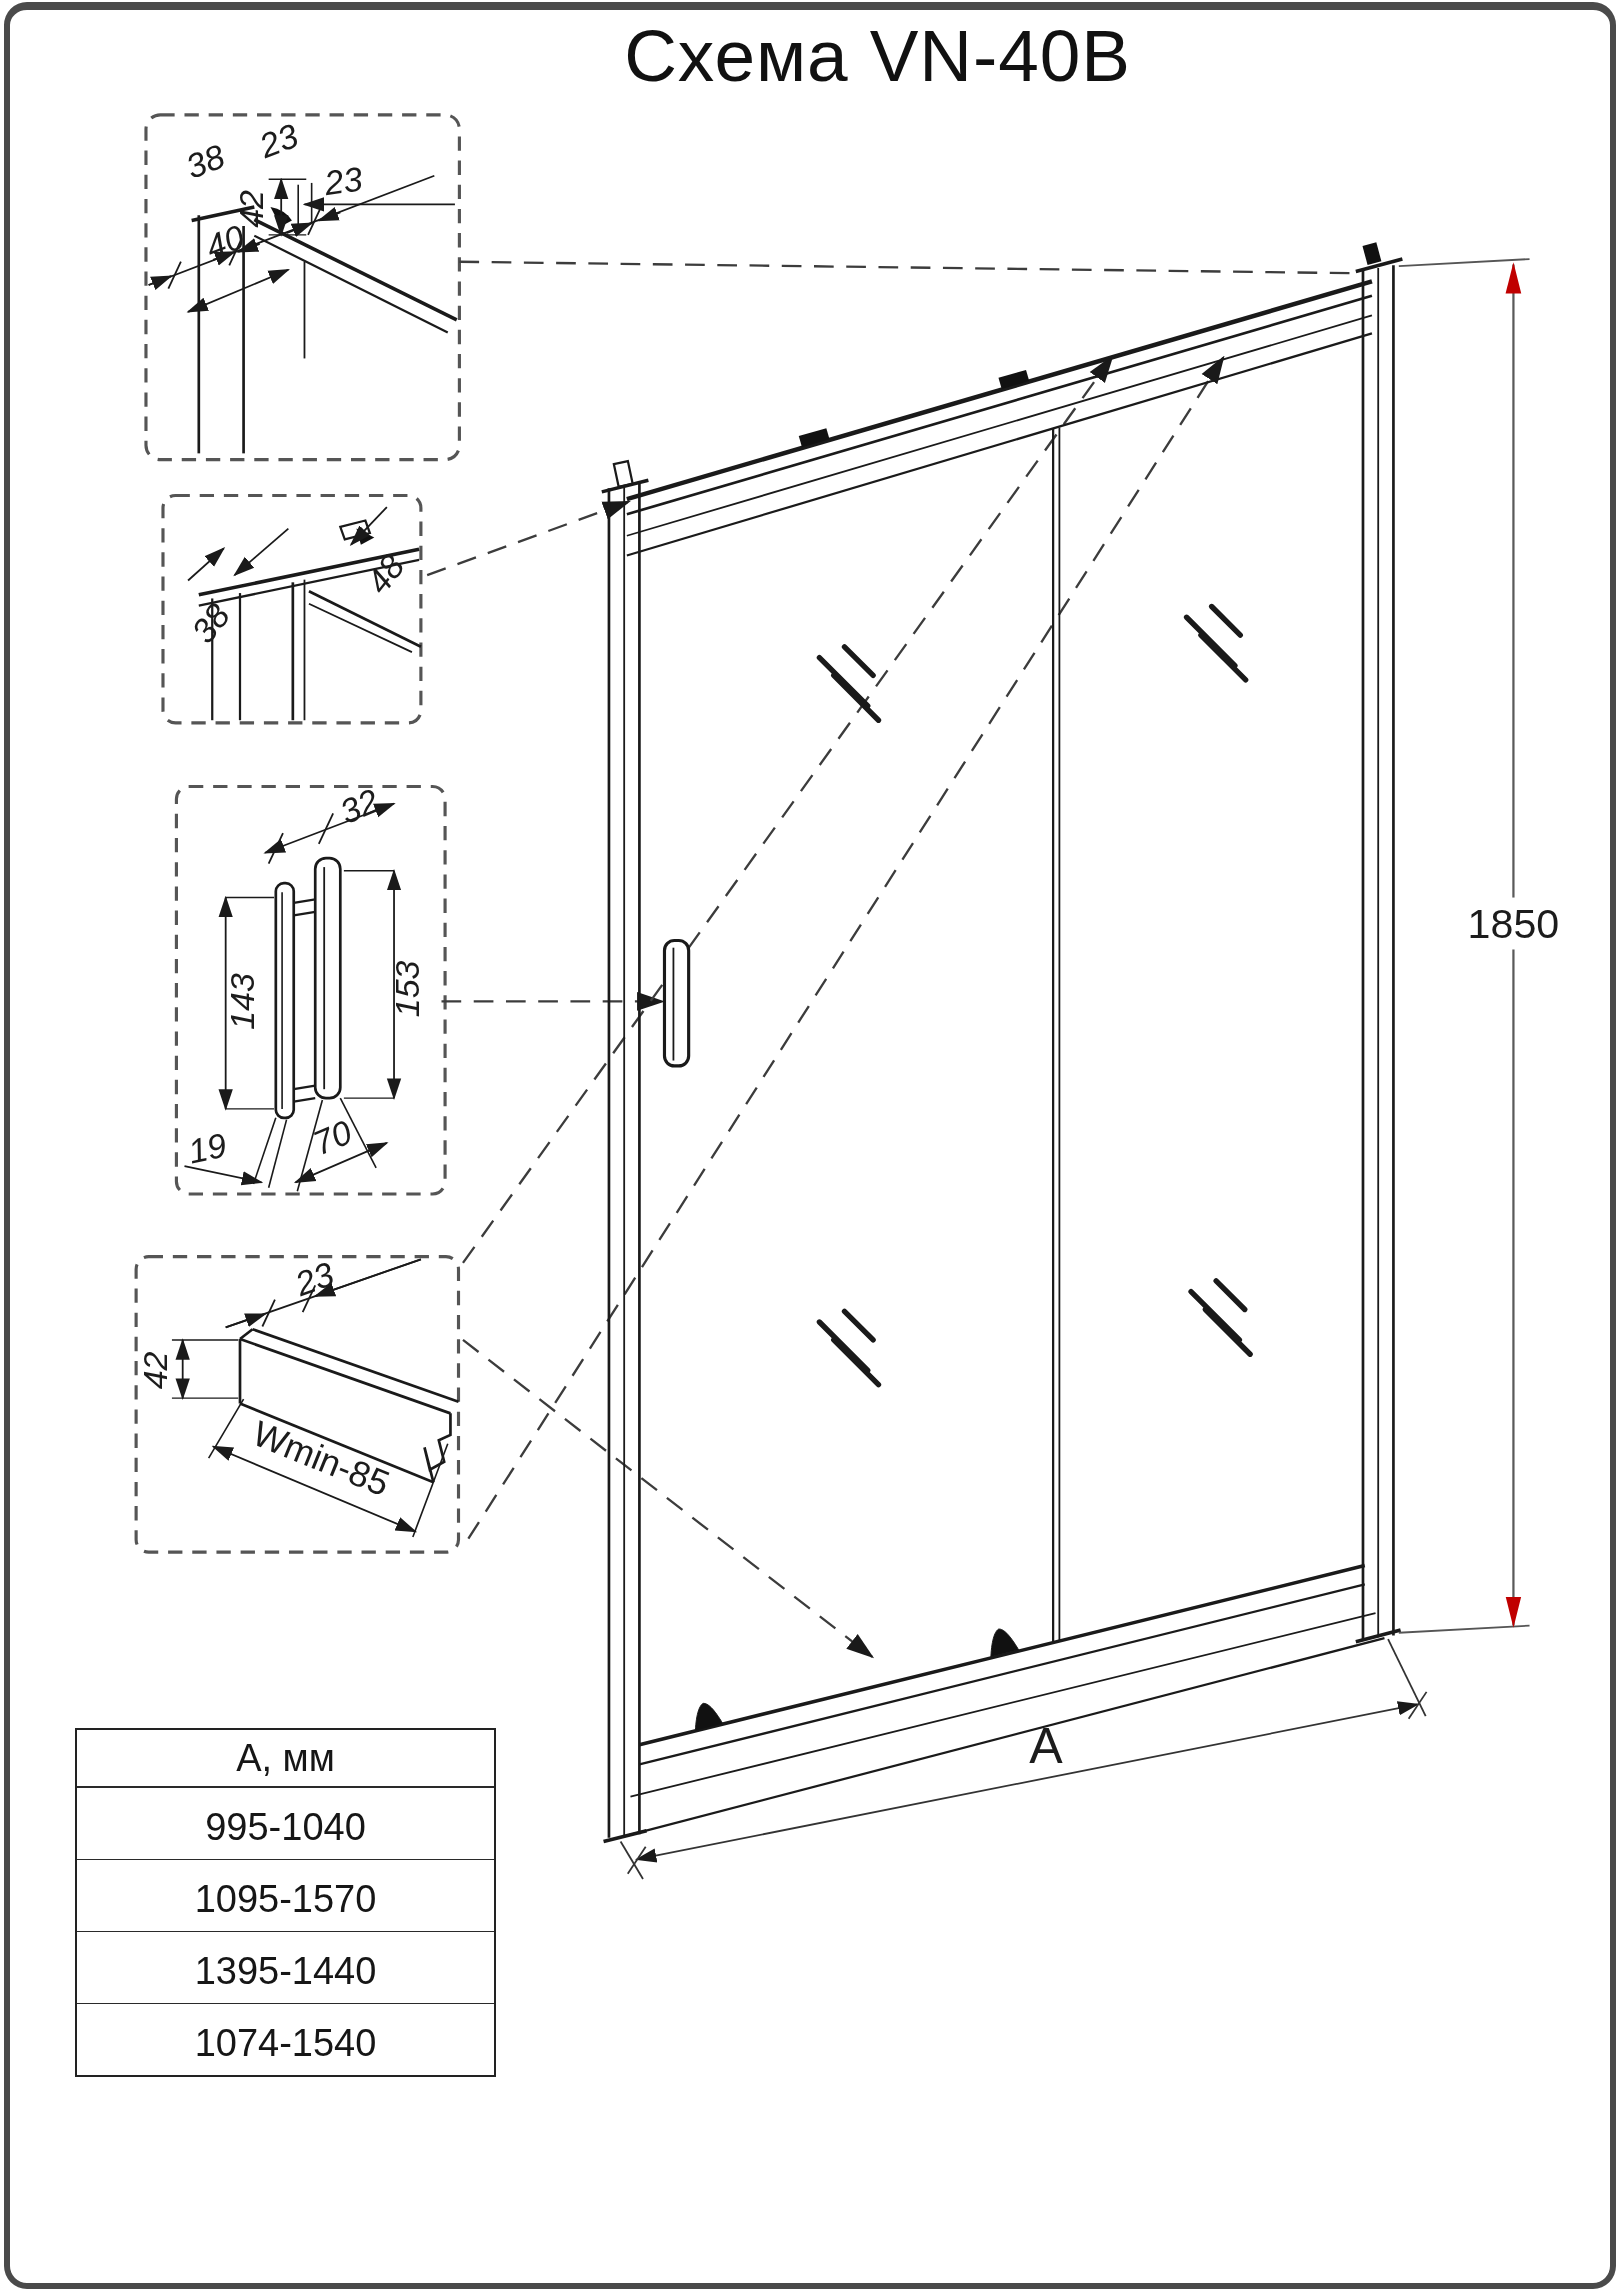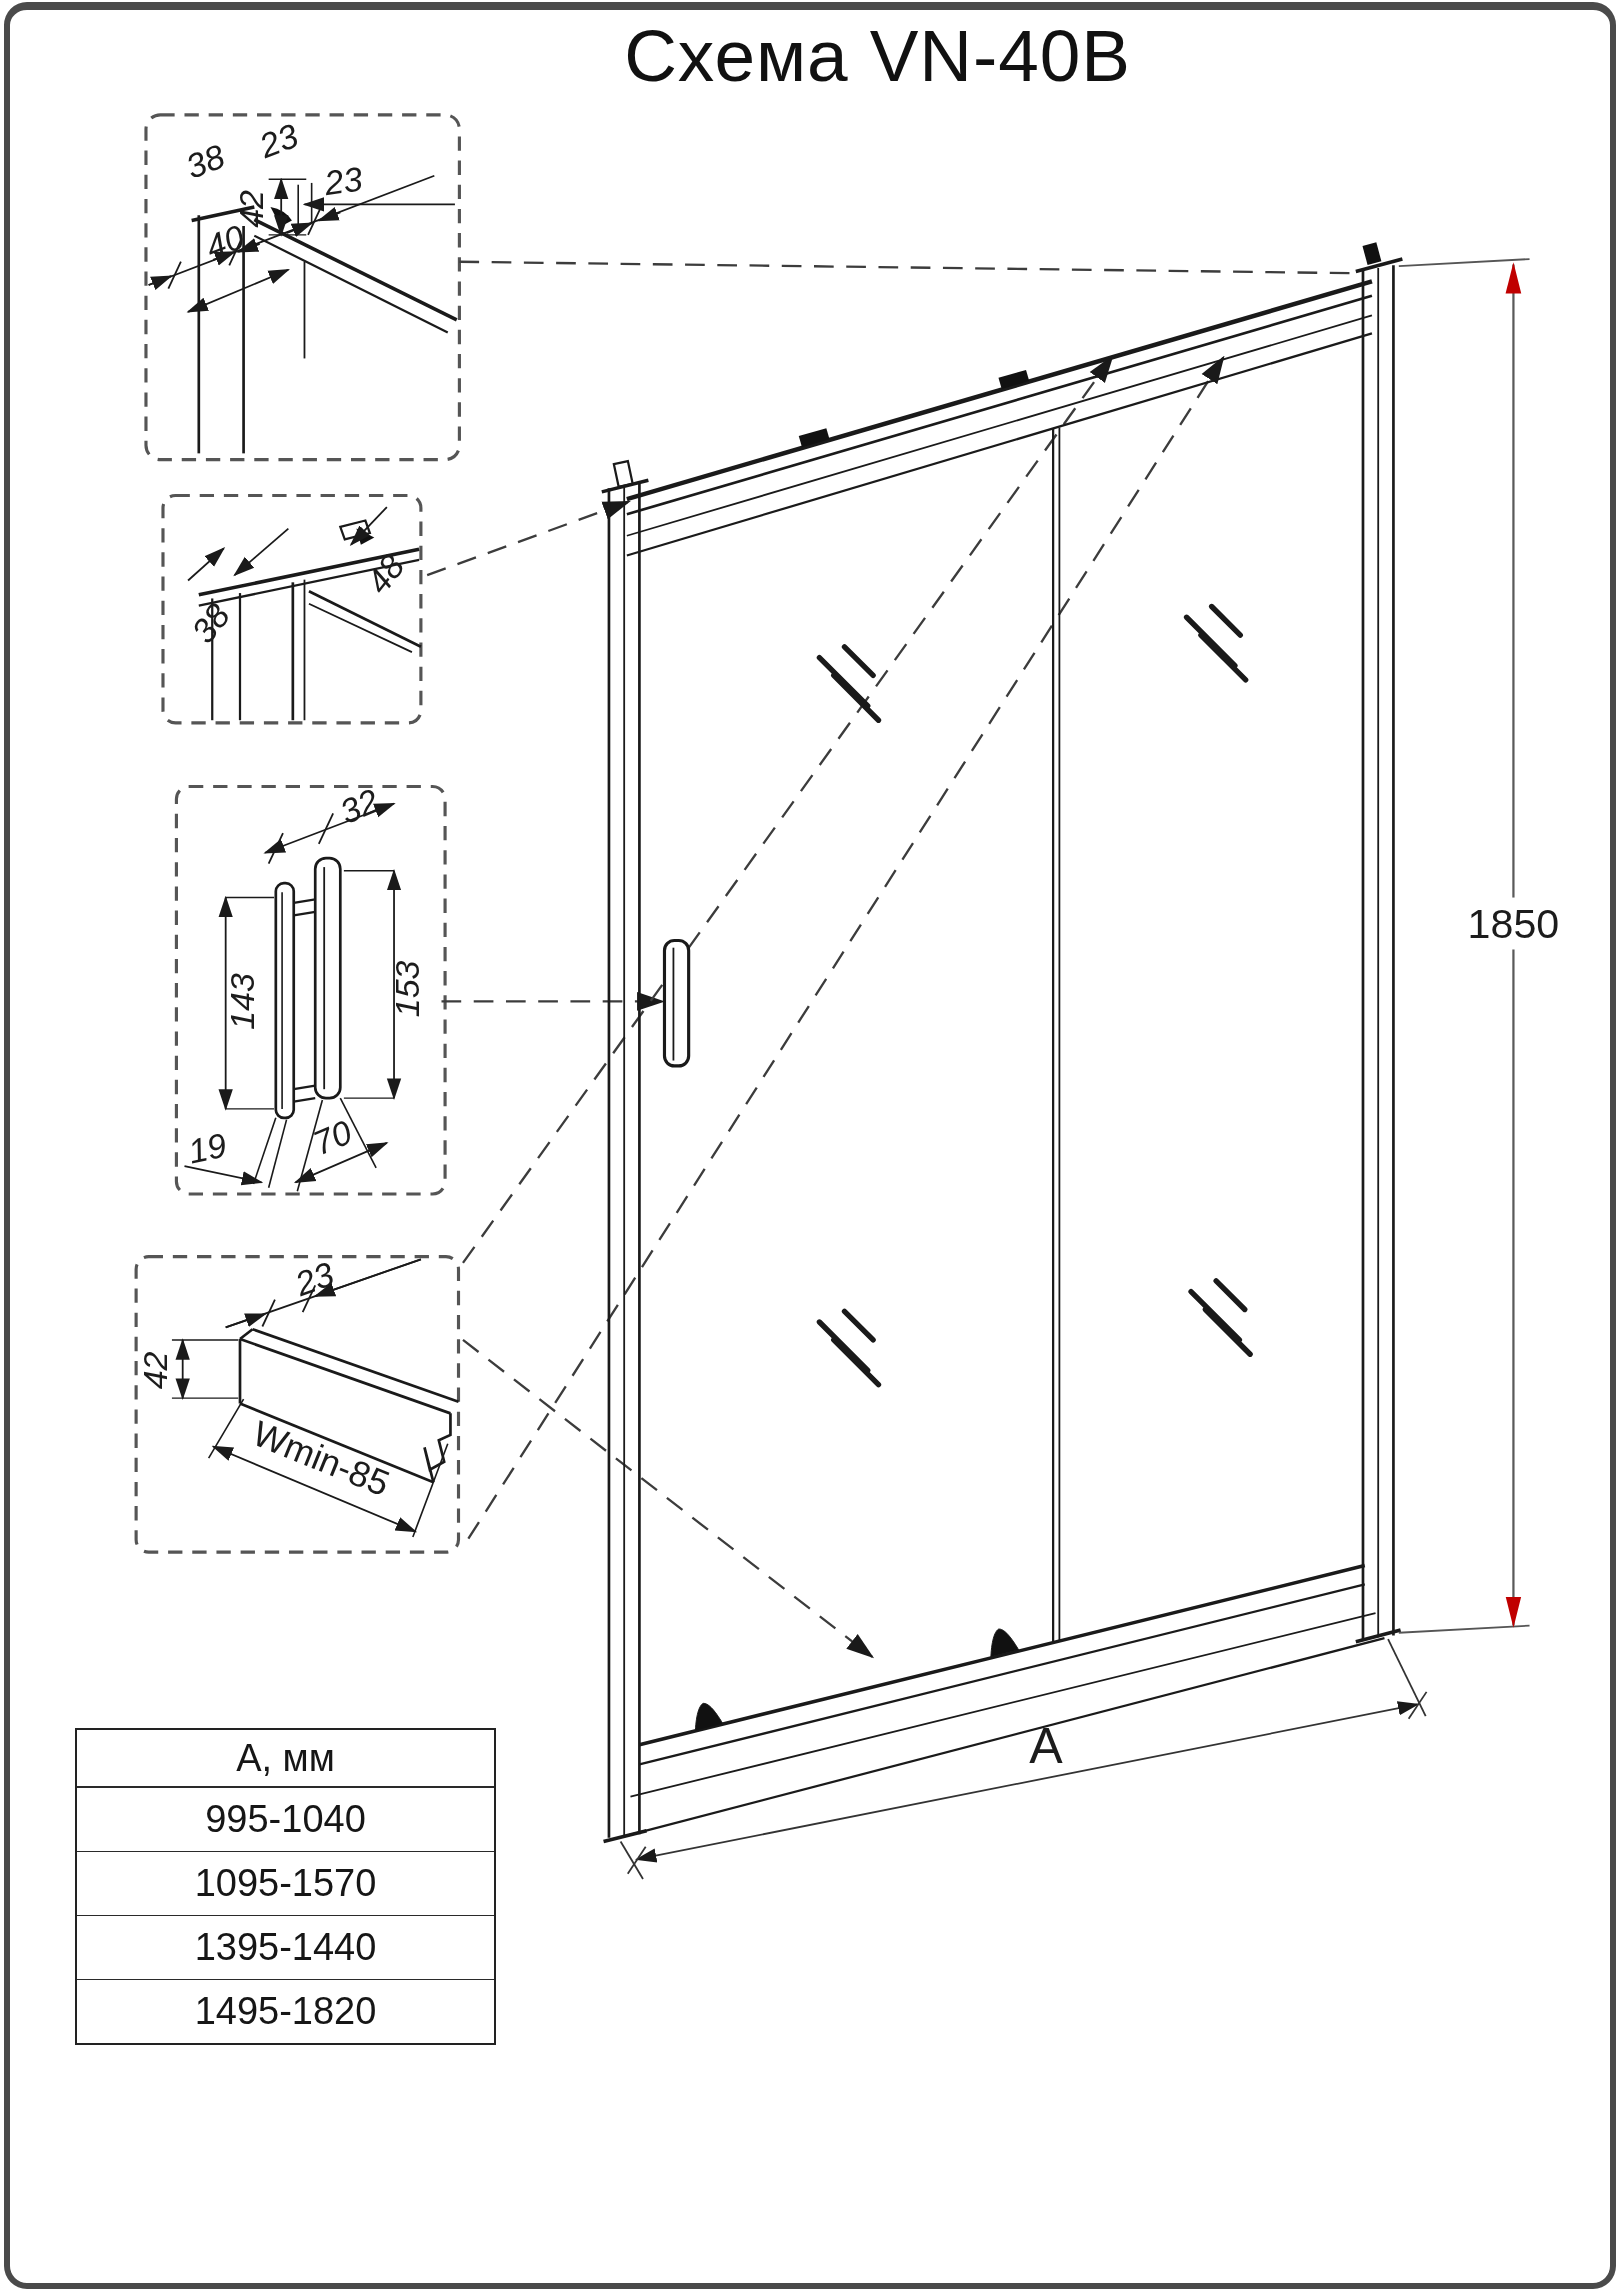--- a/index.html
+++ b/index.html
@@ -28,21 +28,21 @@
     position:absolute;left:75px;top:1728px;width:421px;
     border:2.7px solid #222;background:#fff;
     box-sizing:border-box;
   }
   .size-table .hdr{
     height:56px;display:flex;align-items:center;justify-content:center;
     font-size:38px;color:#161616;border-bottom:2.7px solid #2a2a2a;
   }
   .size-table .row{
     height:63px;display:flex;align-items:center;justify-content:center;
-    font-size:38px;color:#161616;border-bottom:1.8px solid #2a2a2a;
+    font-size:38px;color:#161616;border-bottom:1.8px solid #2a2a2a;margin-top:8px;
   }
   .size-table .row:last-child{border-bottom:none;}
   text{fill:#1c1c1c;}
   .dim{font-size:38px;font-style:italic;}
   .dimU{font-size:40px;}
 </style>
 </head>
 <body>
 
 <div class="page">
@@ -259,16 +259,16 @@
       <line x1="1573" y1="1919" x2="1593" y2="1889" stroke="#333" stroke-width="2"></line>
       <text x="1168" y="1968" text-anchor="middle" font-size="56" fill="#1a1a1a">A</text>
     </g>
   </svg>
 
   <div class="size-table">
     <div class="hdr">А, мм</div>
     <div class="row">995-1040</div>
     <div class="row">1095-1570</div>
     <div class="row">1395-1440</div>
-    <div class="row">1495-1820</div>
+    <div class="row">1074-1540</div>
   </div>
 </div>
 
 
 </body></html>

